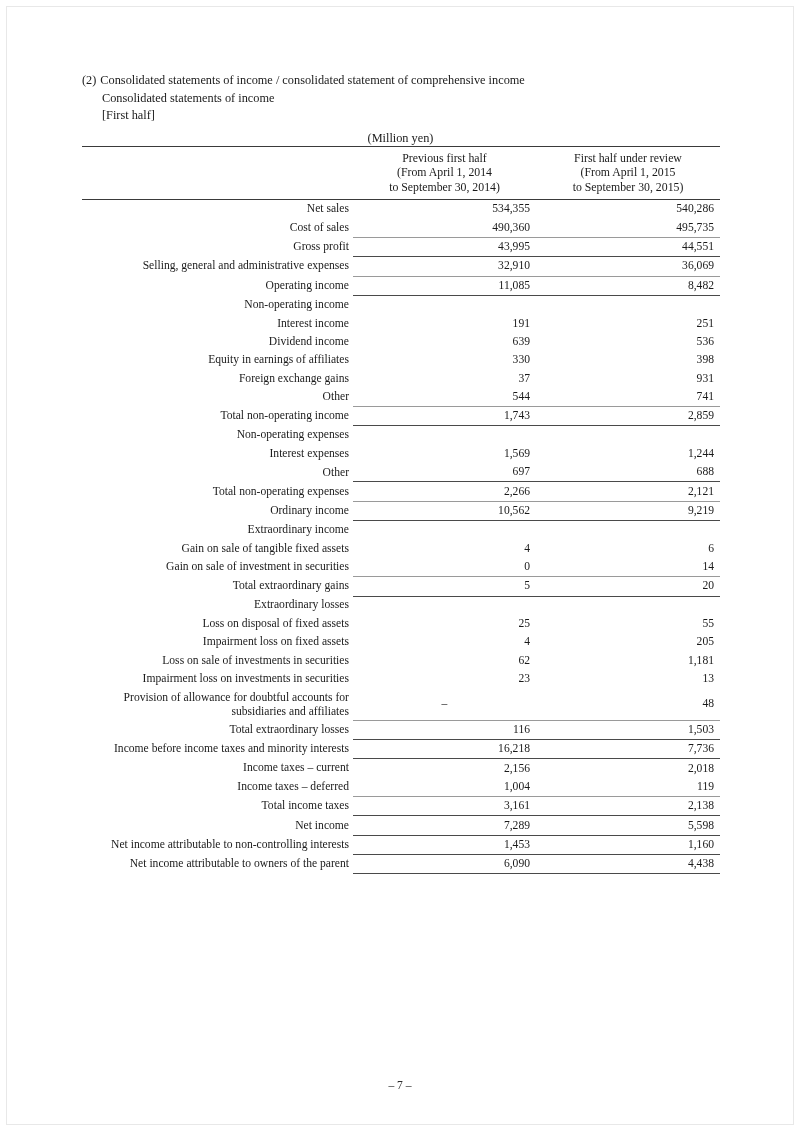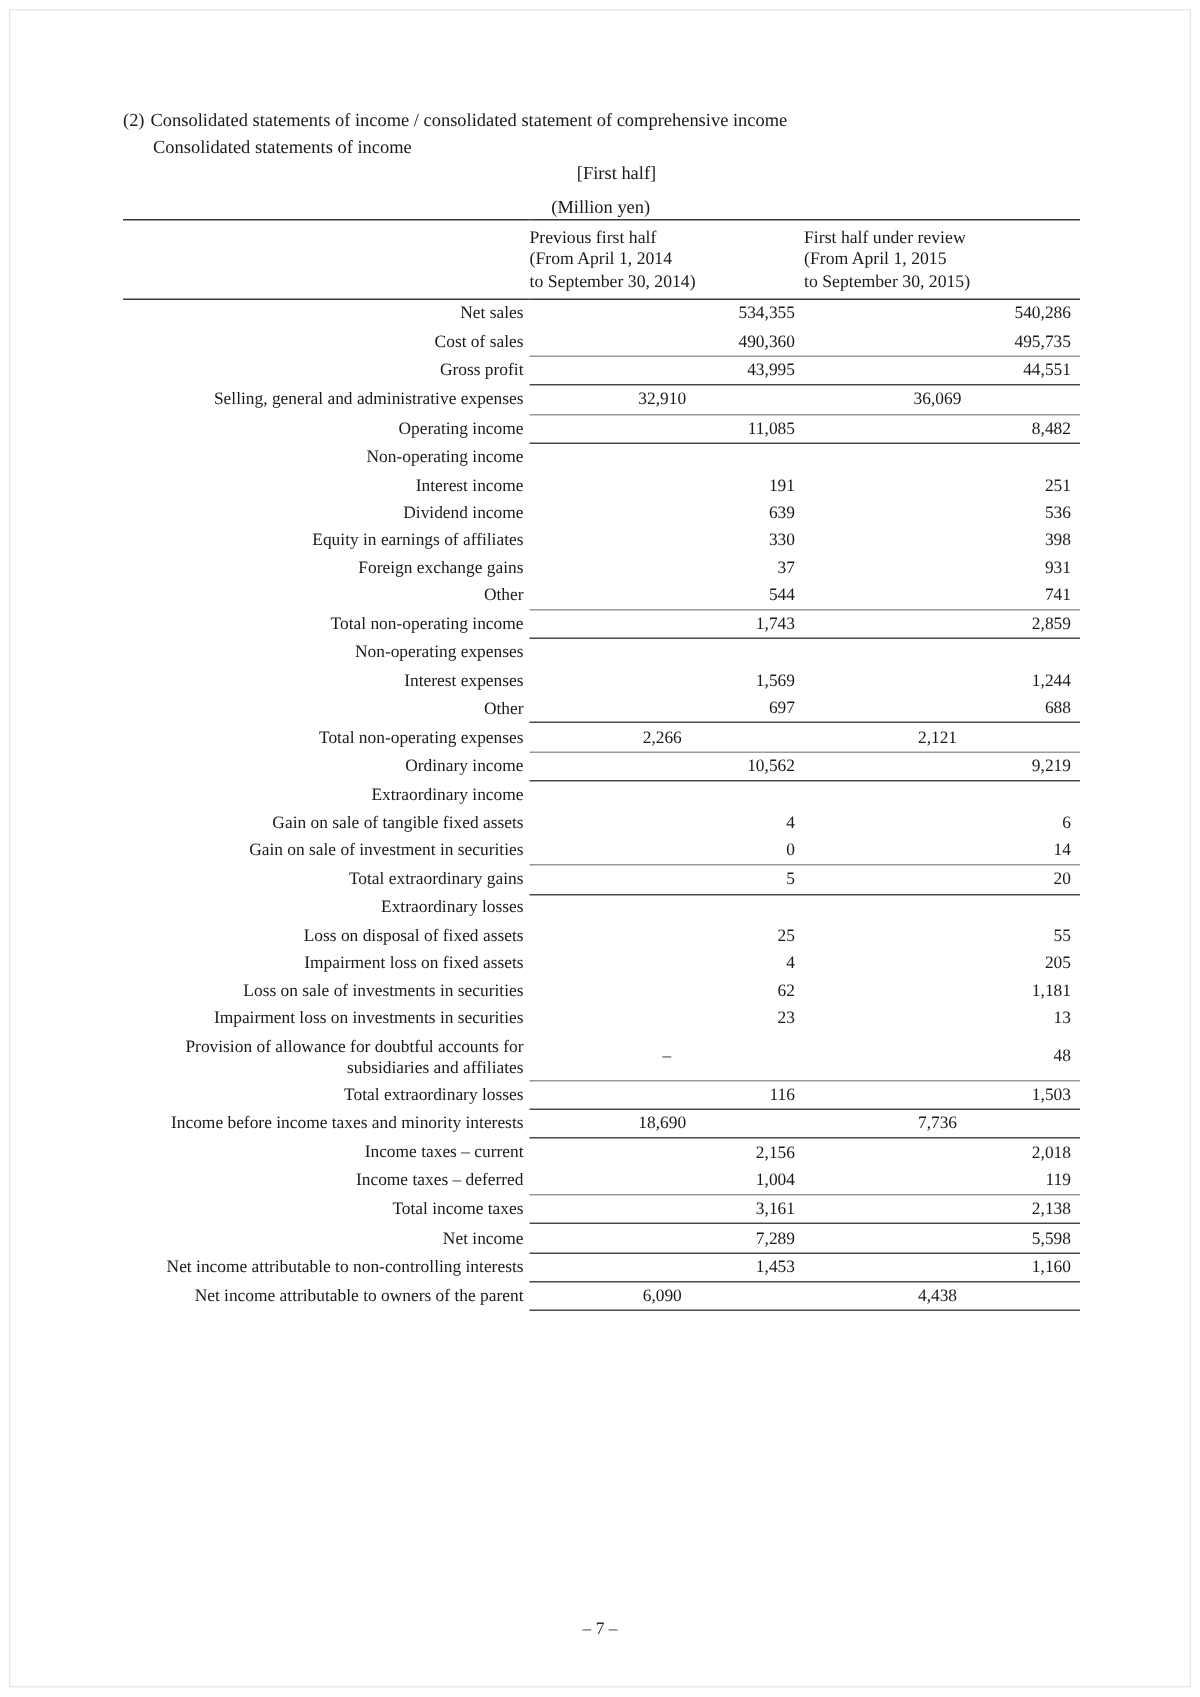--- a/index.html
+++ b/index.html
@@ -48,21 +48,20 @@
     white-space: pre;
   }
   .heading-num {
     margin-right: 4px;
   }
   .heading-l2 {
     padding-left: 20px;
   }
   .heading-l3 {
     padding-left: 20px;
-    text-align: center;
   }
 
   .unit-row {
     margin-top: 6px;
     text-align: center;
     font-size: 12.3px;
     line-height: 15px;
     padding-right: 1px;
   }
 
@@ -84,21 +83,21 @@
   .rule-bot-full {
     border-bottom: 1.1px solid #3a3a3a;
   }
 
   thead th {
     font-weight: normal;
     padding: 0;
     vertical-align: top;
   }
   .colhead {
-    text-align: left;
+    text-align: center;
     line-height: 14.6px;
     padding: 4px 0 5px 0;
     font-size: 11.8px;
   }
   .colhead div { white-space: nowrap; }
 
   tbody td {
     padding: 0;
     vertical-align: middle;
     height: 18.35px;
@@ -114,21 +113,21 @@
     text-align: right;
     padding-right: 6px;
     font-variant-numeric: lining-nums;
   }
   td.num.dash {
     text-align: center;
     padding-right: 0;
   }
 
   
-  td.rtop  { border-top: 1px solid #4a4a4a; text-align: center; }
+  td.rtop  { border-top: 1px solid #4a4a4a; }
   td.rbot  { border-bottom: 1px solid #4a4a4a; }
   td.rtop-l { border-top: 1px solid #9a9a9a; }
 
   tr.twoline td { height: 31px; }
   tr.twoline td.label {
     line-height: 13.6px;
     padding-top: 1px;
   }
 
   
@@ -318,21 +317,21 @@
             <td class="num dash">–</td>
             <td class="num">48</td>
           </tr>
           <tr>
             <td class="label ind1">Total extraordinary losses</td>
             <td class="num rtop-l rbot">116</td>
             <td class="num rtop-l rbot">1,503</td>
           </tr>
           <tr>
             <td class="label">Income before income taxes and minority interests</td>
-            <td class="num rtop rbot">18,690</td>
+            <td class="num rtop rbot">16,218</td>
             <td class="num rtop rbot">7,736</td>
           </tr>
           <tr>
             <td class="label">Income taxes – current</td>
             <td class="num">2,156</td>
             <td class="num">2,018</td>
           </tr>
           <tr>
             <td class="label">Income taxes – deferred</td>
             <td class="num">1,004</td>

